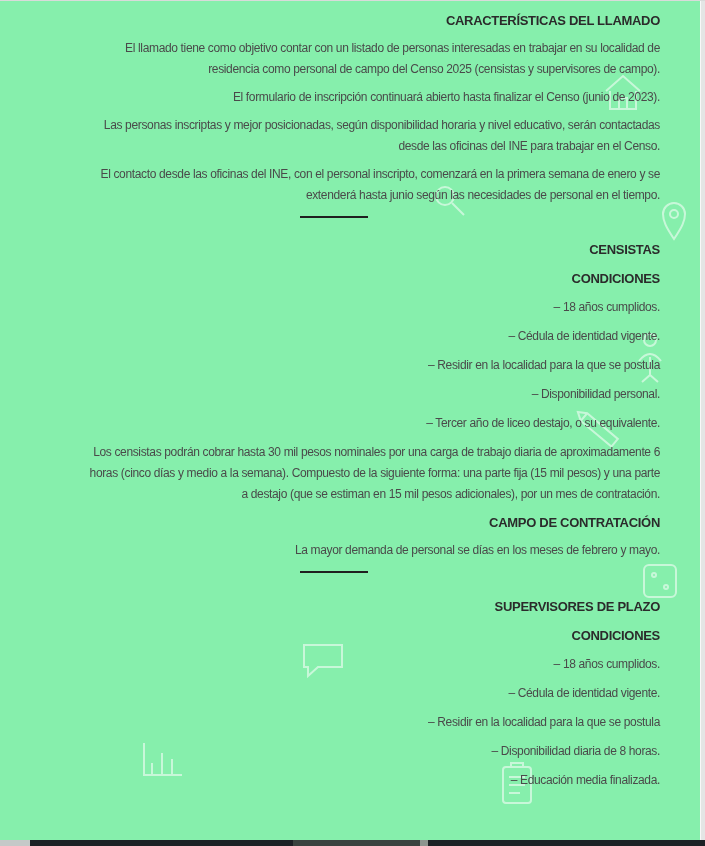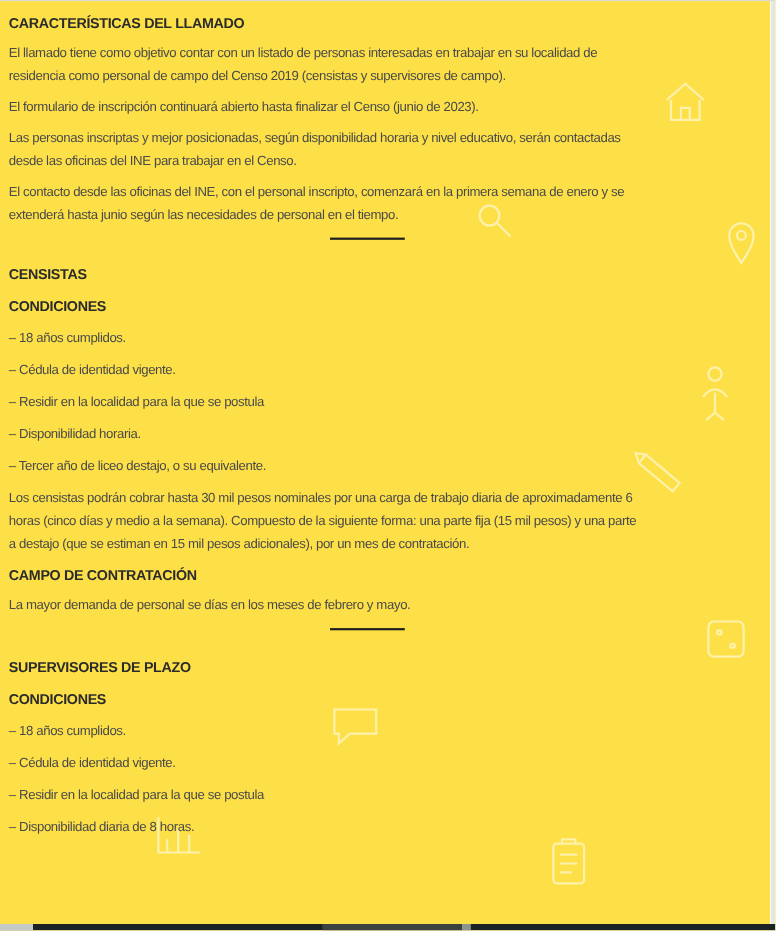--- a/index.html
+++ b/index.html
@@ -1,23 +1,24 @@
 <!DOCTYPE html>
 <html><head>
 <meta charset="utf-8">
 <style>
   html,body { margin:0; padding:0; background:#ffffff; }
   .page {
     position:relative;
     width:705px; height:846px;
     box-sizing:border-box;
-    background:#fde047;
+    background:#86efac;
     border-top:1px solid #d9dbda;
     overflow:hidden;
     font-family:"Liberation Sans", sans-serif;
+    text-align:right;
   }
   .bg-pattern { position:absolute; inset:0; z-index:0; pointer-events:none; }
   .bg-pattern svg { position:absolute; opacity:0.55; }
   .right-edge {
     position:absolute; top:0; right:0; width:4px; height:100%;
     background:#e4e6e5; border-left:1px solid #f8f9f8; z-index:2;
   }
   .content {
     position:absolute; top:9px; left:8px; width:652px; z-index:1;
     color:#4a4a4a; font-size:12px; line-height:21px; letter-spacing:-0.35px;
@@ -83,54 +84,55 @@
       </svg>
   </div>
 
   <div class="right-edge"></div>
 
   <div class="content">
 
     <h1>CARACTERÍSTICAS DEL LLAMADO</h1>
 
     <p class="para">El llamado tiene como objetivo contar con un listado de personas interesadas en trabajar en su localidad de
-residencia como personal de campo del Censo 2019 (censistas y supervisores de campo).</p>
+residencia como personal de campo del Censo 2025 (censistas y supervisores de campo).</p>
     <p class="para">El formulario de inscripción continuará abierto hasta finalizar el Censo (junio de 2023).</p>
     <p class="para">Las personas inscriptas y mejor posicionadas, según disponibilidad horaria y nivel educativo, serán contactadas
 desde las oficinas del INE para trabajar en el Censo.</p>
     <p class="para">El contacto desde las oficinas del INE, con el personal inscripto, comenzará en la primera semana de enero y se
 extenderá hasta junio según las necesidades de personal en el tiempo.</p>
 
     <div class="divider"></div>
 
     <h2 class="tight">CENSISTAS</h2>
     <h2 class="tight">CONDICIONES</h2>
 
     <p class="cond">– 18 años cumplidos.</p>
     <p class="cond">– Cédula de identidad vigente.</p>
     <p class="cond">– Residir en la localidad para la que se postula</p>
-    <p class="cond">– Disponibilidad horaria.</p>
+    <p class="cond">– Disponibilidad personal.</p>
     <p class="cond">– Tercer año de liceo destajo, o su equivalente.</p>
 
     <p class="para">Los censistas podrán cobrar hasta 30 mil pesos nominales por una carga de trabajo diaria de aproximadamente 6
 horas (cinco días y medio a la semana). Compuesto de la siguiente forma: una parte fija (15 mil pesos) y una parte
 a destajo (que se estiman en 15 mil pesos adicionales), por un mes de contratación.</p>
 
     <h2>CAMPO DE CONTRATACIÓN</h2>
     <p class="para">La mayor demanda de personal se días en los meses de febrero y mayo.</p>
 
     <div class="divider second"></div>
 
     <h2 class="tight">SUPERVISORES DE PLAZO</h2>
     <h2 class="tight">CONDICIONES</h2>
 
     <p class="cond">– 18 años cumplidos.</p>
     <p class="cond">– Cédula de identidad vigente.</p>
     <p class="cond">– Residir en la localidad para la que se postula</p>
     <p class="cond">– Disponibilidad diaria de 8 horas.</p>
+    <p class="cond">– Educación media finalizada.</p>
 
   </div>
 
   <div class="footer-bar">
     <div class="footer-corner"></div>
     <div class="footer-accent"></div>
     <div class="footer-notch"></div>
   </div>
 
 </div>

